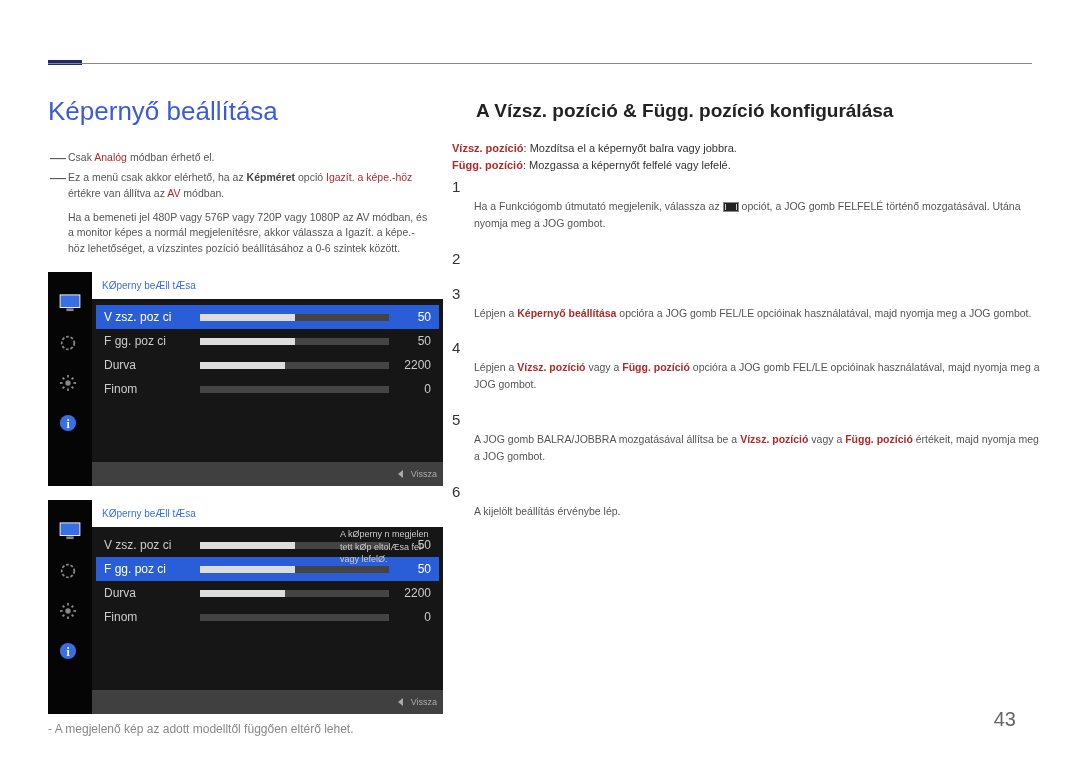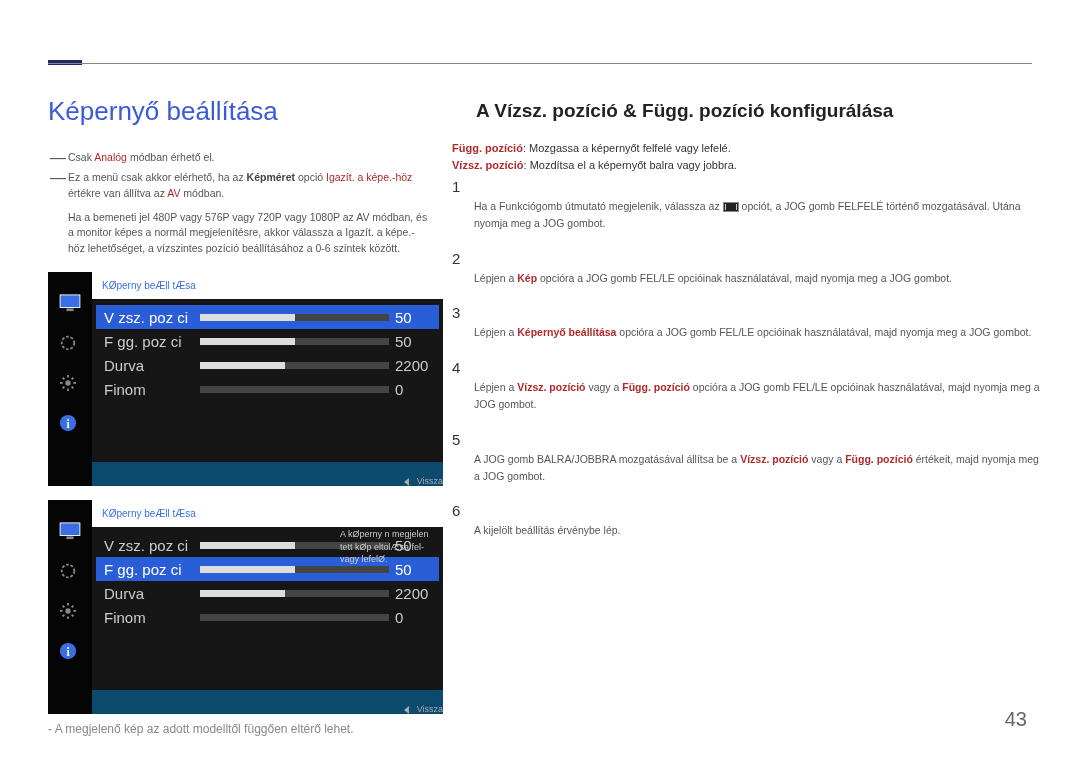--- a/index.html
+++ b/index.html
@@ -140,99 +140,100 @@
   }
   .osd-rows {
     padding: 6px 4px;
   }
   .osd-row {
     display: flex;
     align-items: center;
     height: 24px;
     padding: 0 8px;
     gap: 6px;
-    font-size: 15px;
+    font-size: 12px;
     color: #ccc;
   }
   .osd-row.selected {
     background: #2a5ed8;
     color: #fff;
   }
   .osd-row .label { width: 90px; flex-shrink: 0; }
   .osd-row .bar {
     flex: 1;
     height: 7px;
     background: #444;
     position: relative;
   }
   .osd-row .bar-fill {
     position: absolute;
     left: 0; top: 0; bottom: 0;
     background: #ddd;
   }
-  .osd-row .value { width: 36px; text-align: left; }
+  .osd-row .value { width: 36px; text-align: right; }
   .osd-desc {
     position: absolute;
     right: 8px;
     top: 28px;
     width: 95px;
     font-size: 9px;
     line-height: 1.4;
     color: #ccc;
   }
   .osd-footer {
     position: absolute;
     left: 44px;
     right: 0;
     bottom: 0;
     height: 24px;
-    background: #0c4a6e;
+    background: #404040;
     display: flex;
     justify-content: flex-end;
-    align-items: flex-end;
+    align-items: center;
+    padding-right: 6px;
     font-size: 9px;
     color: #aaa;
     gap: 8px;
   }
   .osd-footer .tri {
     width: 0; height: 0;
     border-top: 4px solid transparent;
     border-bottom: 4px solid transparent;
     border-right: 5px solid #aaa;
   }
   .footnote {
     position: absolute;
     top: 722px;
     left: 48px;
     font-size: 12px;
     color: #888;
   }
   .page-num {
     position: absolute;
     bottom: 32px;
-    right: 53px;
+    right: 64px;
     font-size: 20px;
     color: #666;
   }
 </style>
 </head>
 <body>
 
 <div class="top-accent"></div>
 <div class="top-rule"></div>
 
 <h1 class="page-title">Képernyő beállítása</h1>
 <h2 class="section-title">A Vízsz. pozíció &amp; Függ. pozíció konfigurálása</h2>
 
 <div class="desc-block">
   <div>
+    <span class="bold-red">Vízsz. pozíció</span><span>: Mozdítsa el a képernyőt balra vagy jobbra.</span>
+  </div>
+  <div>
     <span class="bold-red">Függ. pozíció</span><span>: Mozgassa a képernyőt felfelé vagy lefelé.</span>
-  </div>
-  <div>
-    <span class="bold-red">Vízsz. pozíció</span><span>: Mozdítsa el a képernyőt balra vagy jobbra.</span>
   </div>
 </div>
 
 <div class="note-list">
   <div class="note-item">
     <span class="note-dash">―</span>
     <span class="note-text">
       <span>Csak </span><span class="bold-red">Analóg</span><span> módban érhető el.</span>
     </span>
   </div>
@@ -251,23 +252,20 @@
   <div class="step">
     <span class="step-num">1</span>
     <span class="step-text">
       <span>Ha a Funkciógomb útmutató megjelenik, válassza az </span>
       <span class="inline-icon"></span>
       <span> opciót, a JOG gomb FELFELÉ történő mozgatásával. Utána nyomja meg a JOG gombot.</span>
     </span>
   </div>
   <div class="step">
     <span class="step-num">2</span>
-    <span class="step-text">
-      <span>Lépjen a </span><span class="bold-red">Kép</span><span> opcióra a JOG gomb FEL/LE opcióinak használatával, majd nyomja meg a JOG gombot.</span>
-    </span>
   </div>
   <div class="step">
     <span class="step-num">3</span>
     <span class="step-text">
       <span>Lépjen a </span><span class="bold-red">Képernyő beállítása</span><span> opcióra a JOG gomb FEL/LE opcióinak használatával, majd nyomja meg a JOG gombot.</span>
     </span>
   </div>
   <div class="step">
     <span class="step-num">4</span>
     <span class="step-text">

